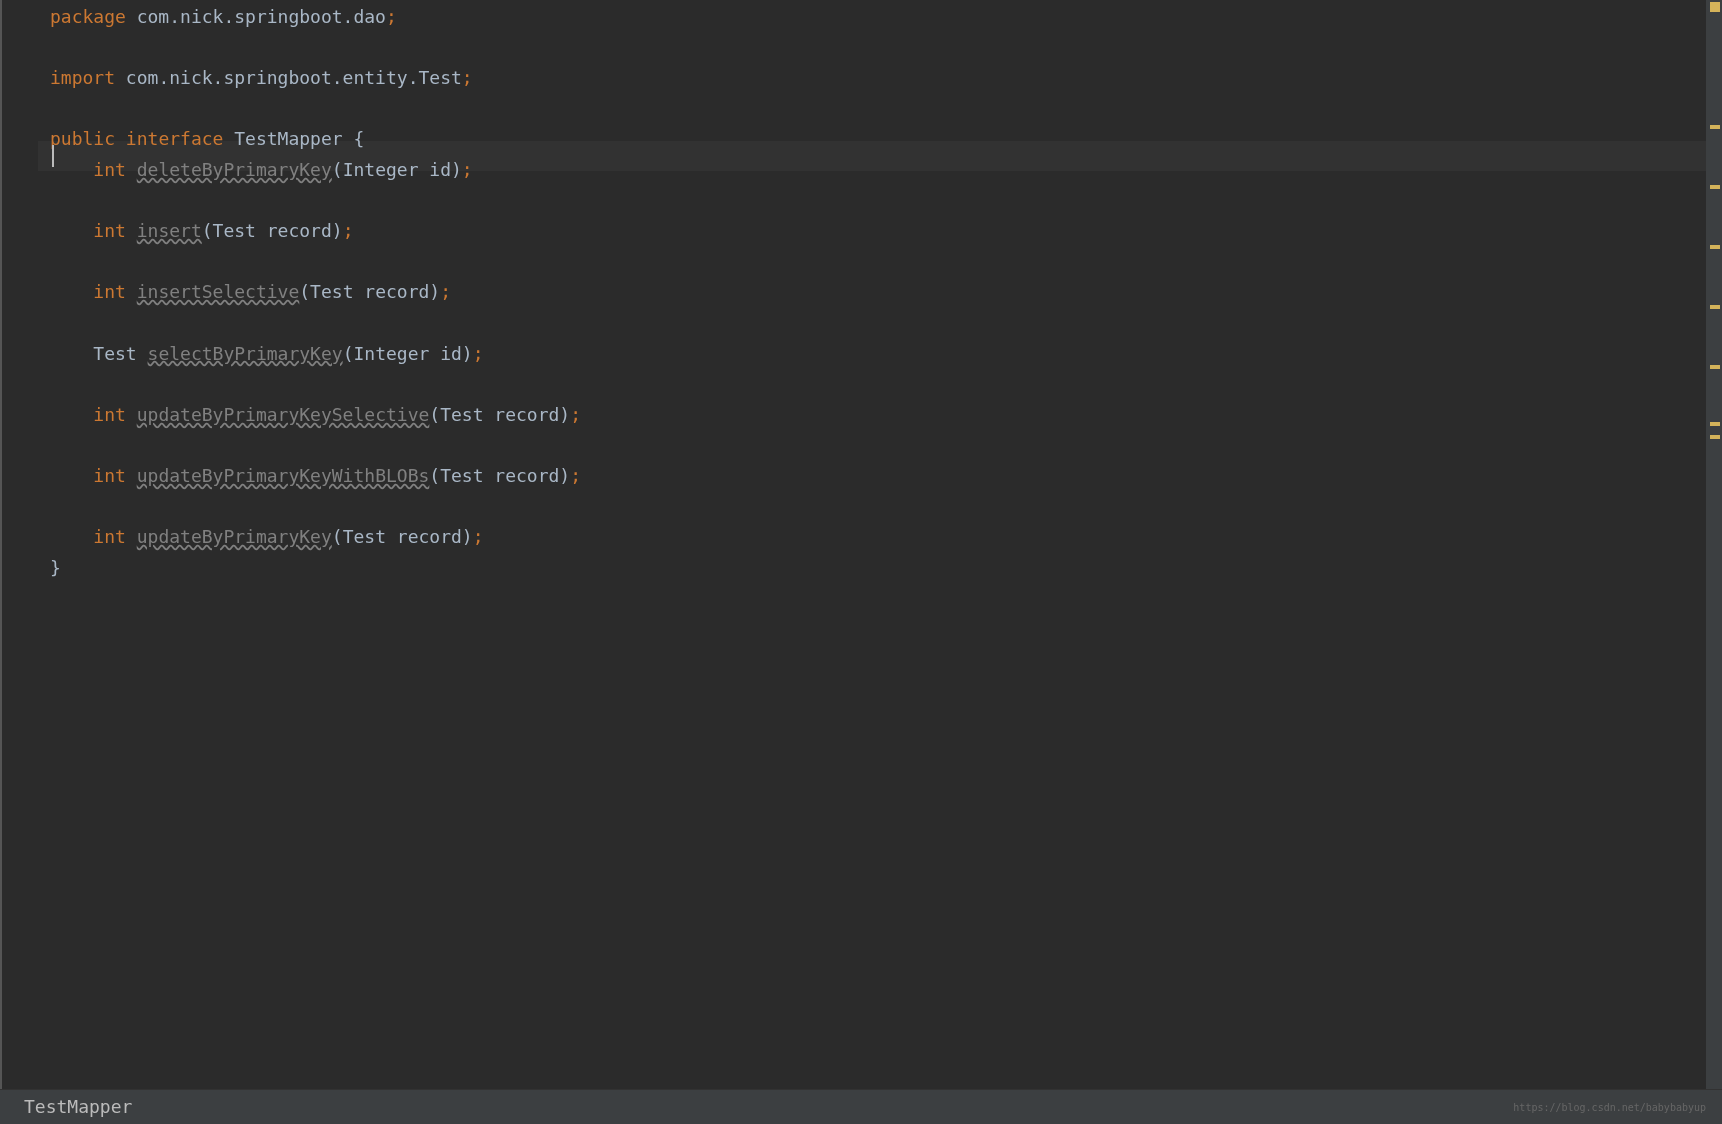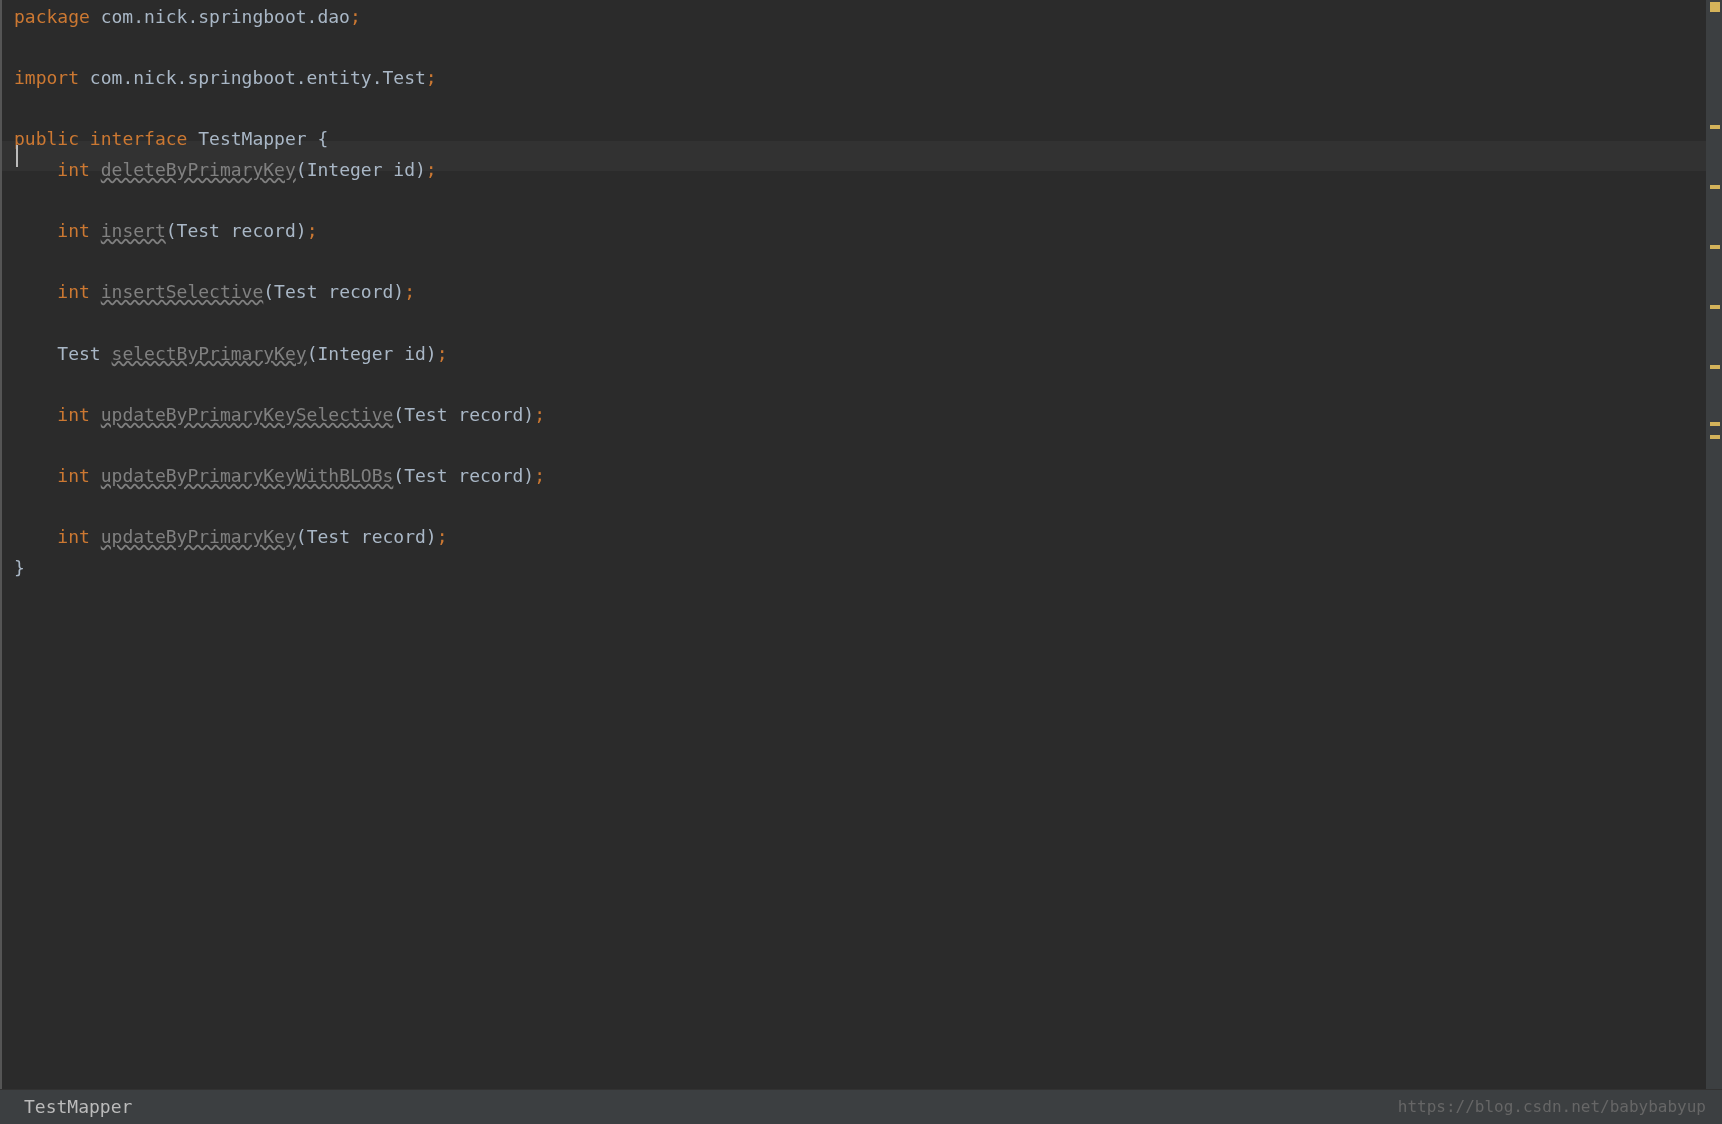--- a/index.html
+++ b/index.html
@@ -22,20 +22,21 @@
       display: flex;
       height: calc(100% - 35px);
       border-left: 2px solid #555;
     }
     .code-area {
       flex: 1;
       padding-left: 12px;
       padding-top: 2px;
       position: relative;
       overflow: hidden;
+      margin-left: 36px;
     }
     .caret-line {
       position: absolute;
       left: 0;
       right: 0;
       height: 30px;
       background-color: #323232;
       top: 141px;
       z-index: 0;
     }
@@ -91,21 +92,21 @@
       border-top: 1px solid #323232;
       display: flex;
       align-items: center;
       justify-content: space-between;
       padding: 0 16px 0 24px;
       color: #bbbbbb;
       font-size: 18px;
     }
     .watermark {
       color: #666;
-      font-size: 16px;
+      font-size: 10px;
     }
   </style>
 </head>
 <body>
 
 <div class="editor-area">
   <div class="code-area">
     <div class="caret-line"></div>
     <div class="caret"></div>
     <div class="code-content"><span class="kw-orange">package</span><span class="kw-text"> com.nick.springboot.dao</span><span class="punct">;</span>

